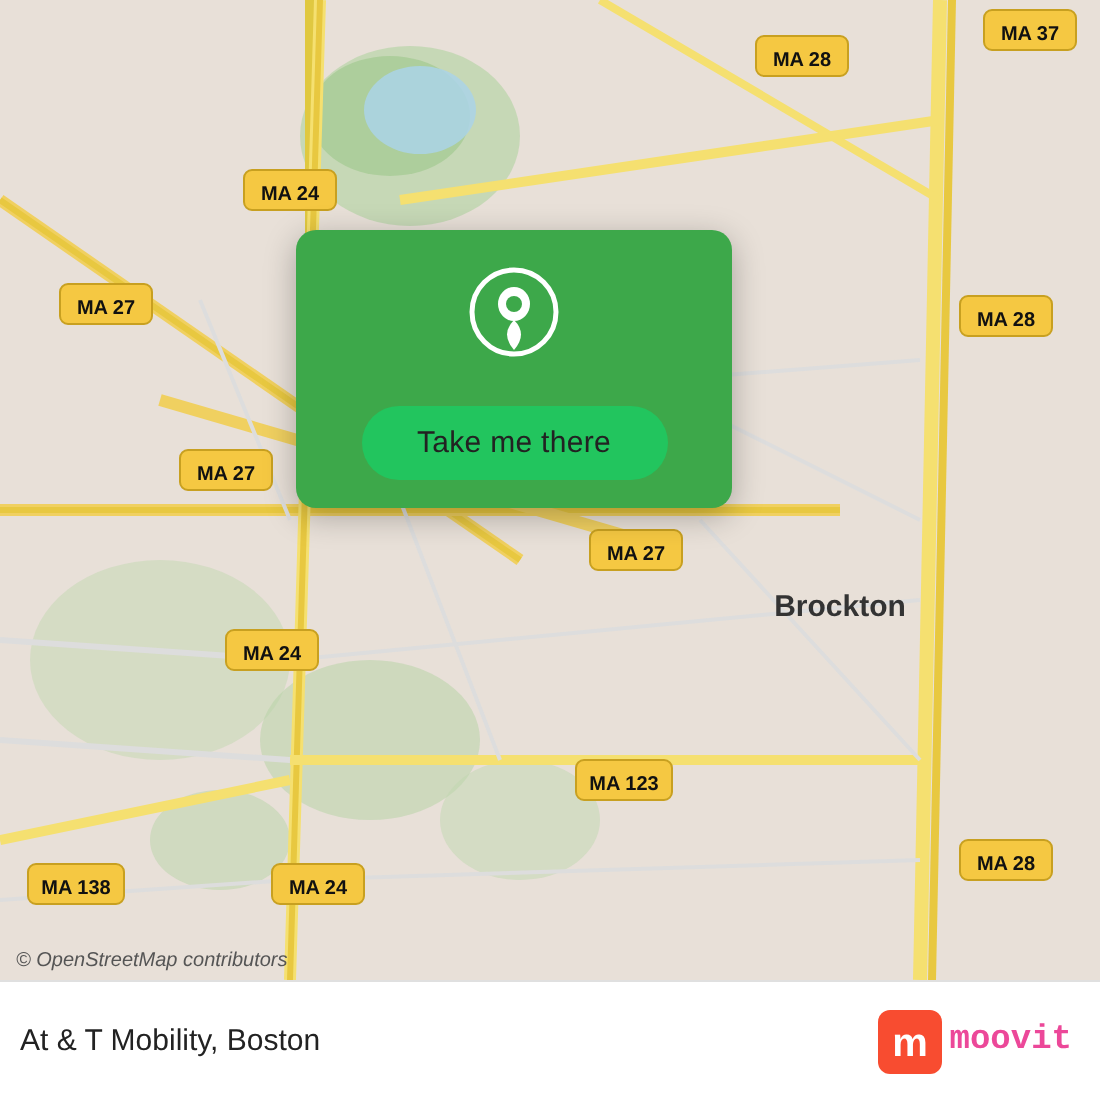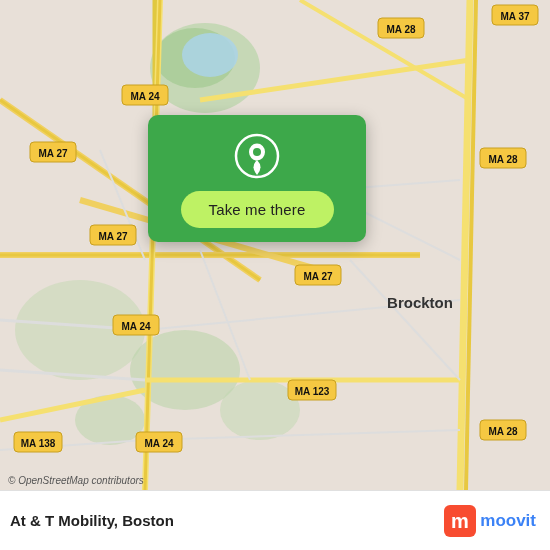--- a/index.html
+++ b/index.html
@@ -43,30 +43,31 @@
       z-index: 10;
     }
 
     #pin-icon {
       width: 46px;
       height: 46px;
       margin-bottom: 12px;
     }
 
     #take-me-there-btn {
-      background: #bef264;
+      background: #22c55e;
       color: #222;
       border: none;
       border-radius: 22px;
       padding: 10px 28px;
       font-size: 15px;
       font-weight: 500;
       cursor: pointer;
       white-space: nowrap;
       letter-spacing: 0.01em;
+      margin-top: 12px;
     }
 
     
     #bottom-bar {
       width: 550px;
       height: 60px;
       background: white;
       display: flex;
       align-items: center;
       justify-content: space-between;
@@ -77,21 +78,21 @@
     }
 
     #location-info {
       display: flex;
       flex-direction: column;
       justify-content: center;
     }
 
     #location-name {
       font-size: 15px;
-      font-weight: 700;
+      font-weight: 400;
       color: #222;
     }
 
     #attribution {
       position: absolute;
       bottom: 4px;
       left: 8px;
       font-size: 10px;
       color: #555;
       z-index: 5;
@@ -100,21 +101,22 @@
 
     #moovit-logo {
       display: flex;
       align-items: center;
       gap: 4px;
     }
 
     #moovit-text {
       font-size: 17px;
       font-weight: 700;
-      color: #3b82f6;
+      color: #ec4899;
+      font-family: Liberation Mono, monospace;
     }
 
     #moovit-icon {
       width: 32px;
       height: 32px;
     }
   </style>
 </head>
 <body>
 

